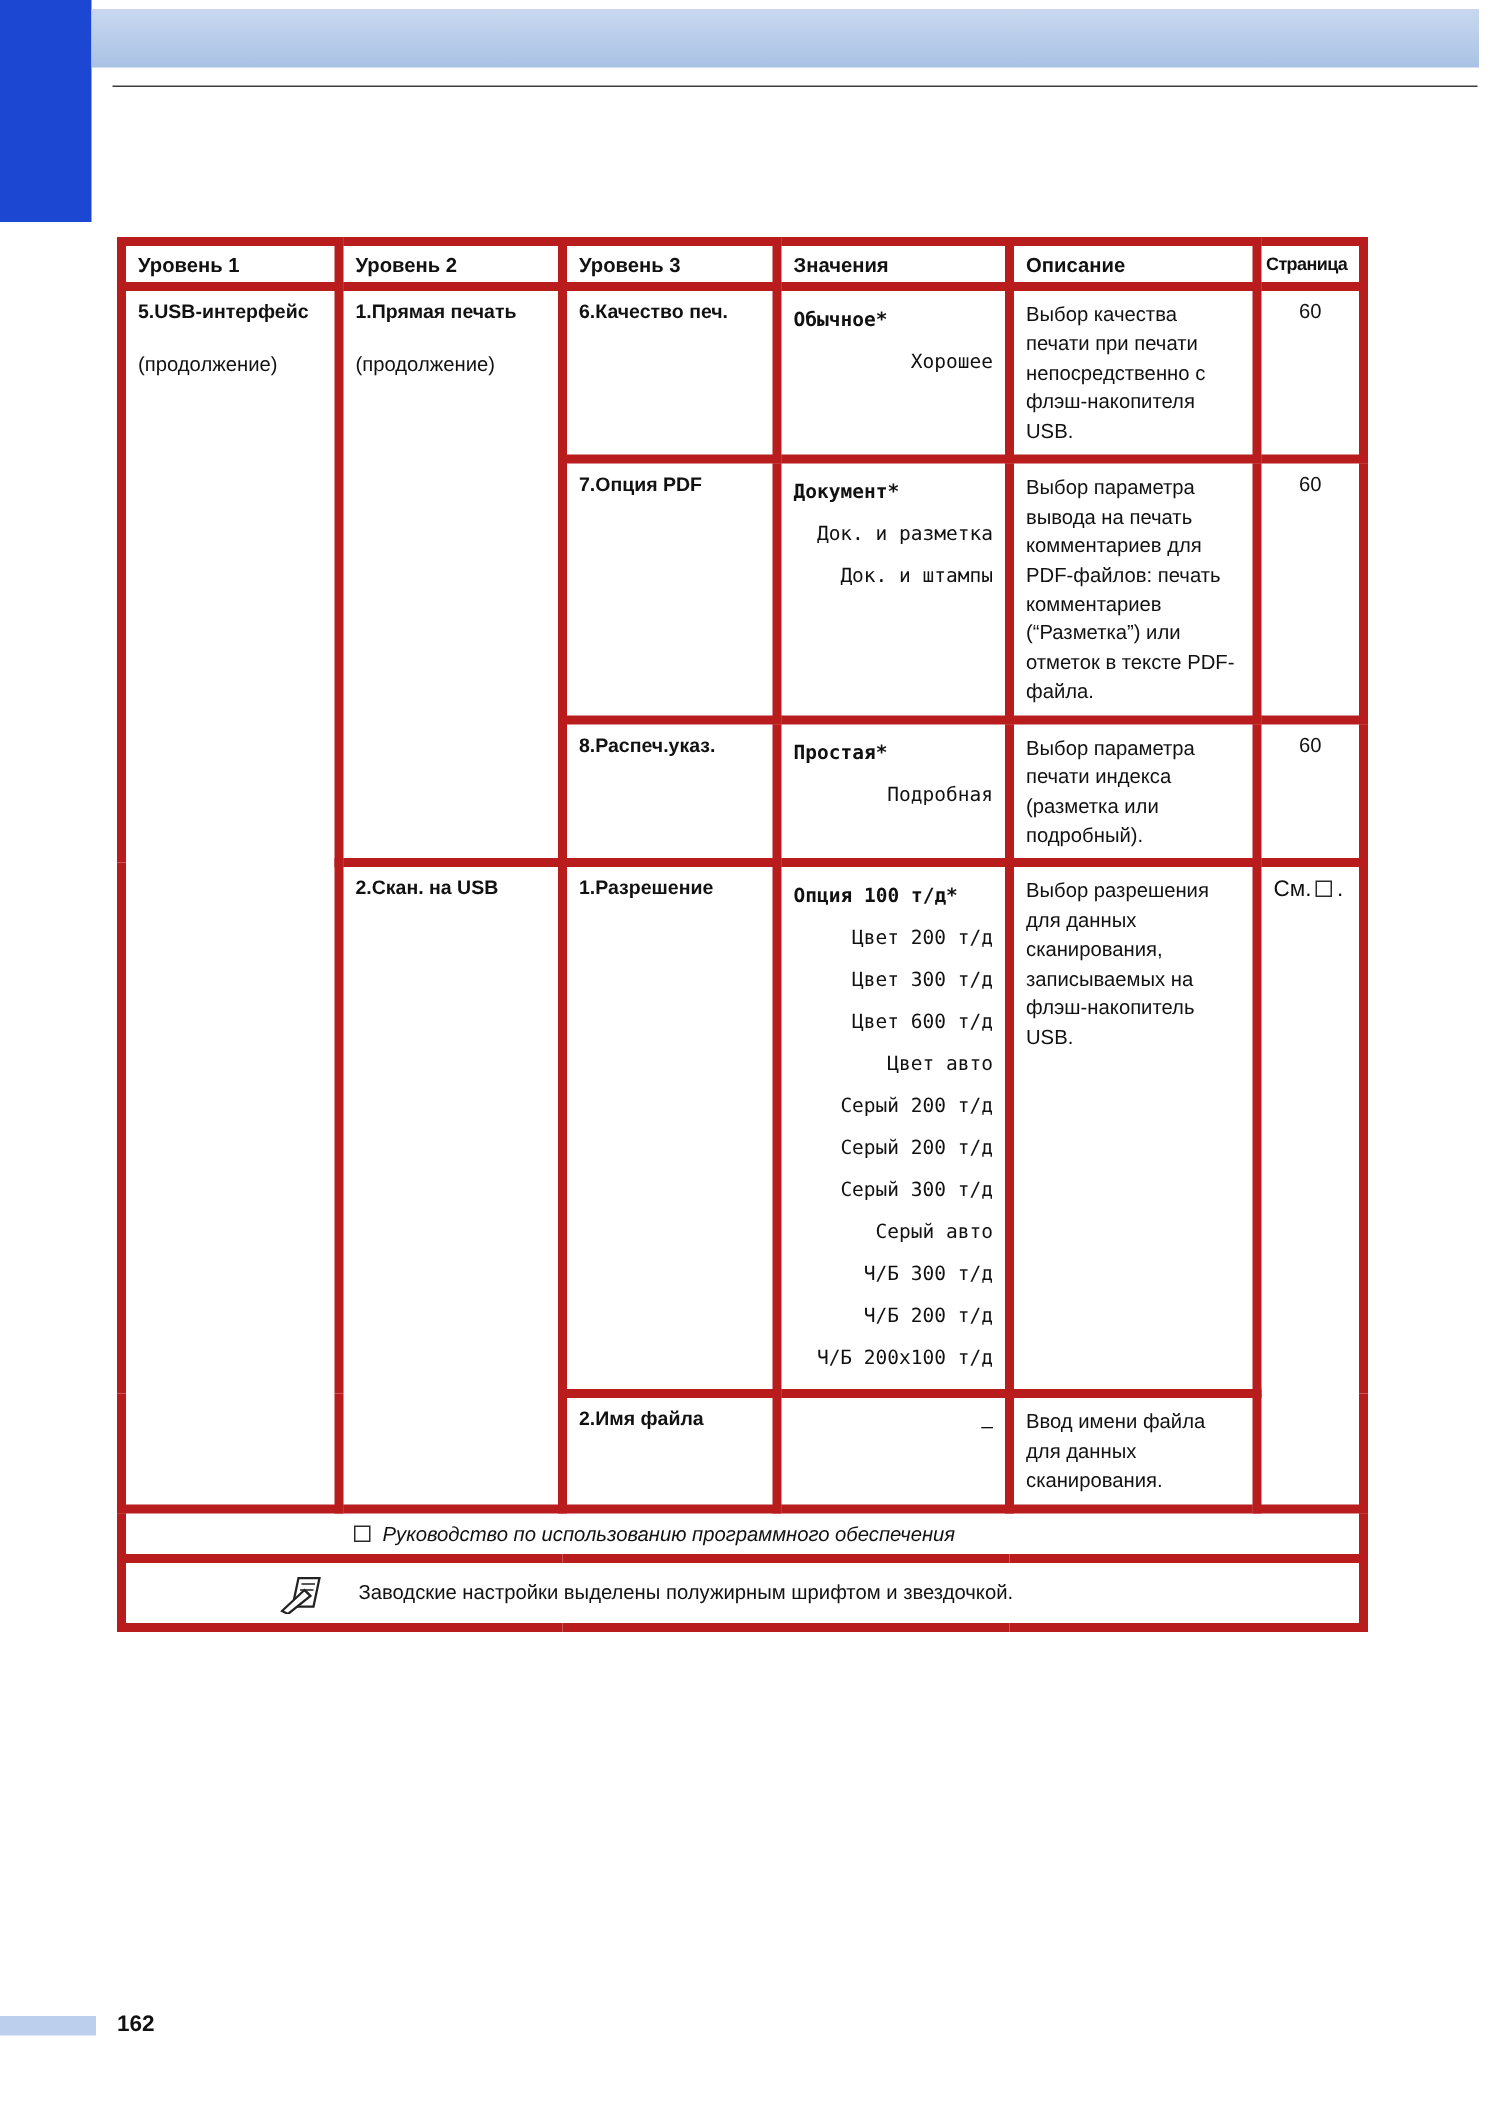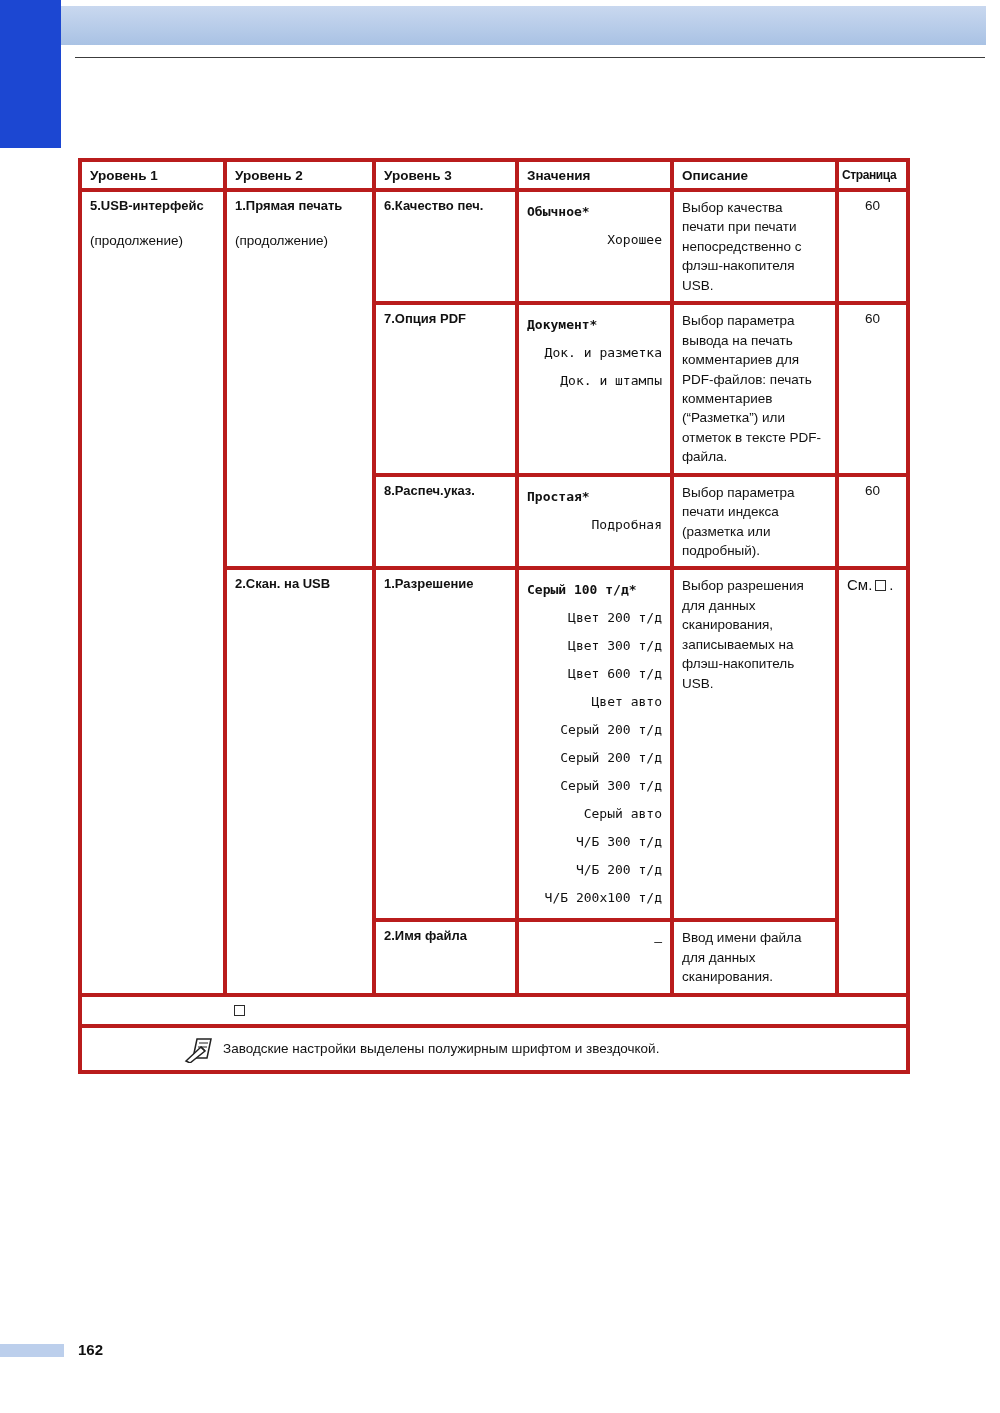--- a/index.html
+++ b/index.html
@@ -6,39 +6,39 @@
   html, body { background: #ffffff; }
   body { font-family: "Liberation Sans", sans-serif; color: #111; }
   .page { position: relative; width: 1000px; height: 1413px; background: #fff; overflow: hidden; }
 
   .corner-block { position: absolute; left: 0; top: 0; width: 61px; height: 148px; background: #1c47d2; }
   .top-bar { position: absolute; left: 61px; top: 6px; width: 925px; height: 39px;
              background: linear-gradient(180deg, #c9d8ef 0%, #a9c2e4 100%); }
   .header-rule { position: absolute; left: 75px; top: 57px; width: 910px; height: 0; border-top: 1px solid #3c3c3c; }
 
   table.menu-table { position: absolute; left: 78px; top: 158px; width: 828px; border-collapse: collapse; table-layout: fixed; }
-  .menu-table th, .menu-table td { border: 4px solid #b91c1c; vertical-align: top; padding: 6px 8px; margin-left: 14px; }
+  .menu-table th, .menu-table td { border: 6px solid #b91c1c; vertical-align: top; padding: 6px 8px; margin-left: 14px; }
   .menu-table th { text-align: left; font-size: 13.5px; font-weight: bold; vertical-align: middle; height: 30px; padding: 4px 8px; }
   .menu-table th.narrow { font-size: 12px; letter-spacing: -0.4px; padding: 4px 3px; }
   .menu-item { font-family: Liberation Sans, sans-serif; font-weight: bold; font-size: 13px; white-space: nowrap; }
   .cont { font-size: 13.5px; margin-top: 20px; }
   .val { font-family: "DejaVu Sans Mono", "Liberation Mono", monospace; font-size: 13px; line-height: 28px; white-space: nowrap; text-align: right; }
   .val-bold { font-family: "DejaVu Sans Mono", "Liberation Mono", monospace; font-weight: bold; font-size: 13px; line-height: 28px; white-space: nowrap; }
   .desc { font-size: 13.5px; line-height: 1.44; }
   .pagecol { text-align: center; font-size: 13.5px; }
   .pagecol-see { font-size: 15px; white-space: nowrap; }
 
   tr.r1 { height: 102px; } tr.r2 { height: 163px; } tr.r3 { height: 85px; }
   tr.r4 { height: 349px; } tr.r5 { height: 66px; }
 
   .sq-icon { display: inline-block; width: 11px; height: 11px; border: 1.5px solid #2b2b2b; background: #fff;
              vertical-align: -1px; margin: 0 3px; }
   td.footnote-a { height: 26px; vertical-align: middle; padding-left: 152px; font-style: italic; font-size: 13.5px; }
   td.footnote-b { height: 46px; vertical-align: middle; padding-left: 102px; font-size: 13.5px; }
-  .fn-b-inner { display: flex; align-items: center; gap: 7px; }
+  .fn-b-inner { display: flex; align-items: center; gap: 21px; }
 
   .watermark { position: absolute; left: 400px; top: 684px; z-index: 6;
                font-family: "DejaVu Serif", serif; font-weight: bold; font-size: 45px; letter-spacing: 1px;
                color: #d8251a;
                text-shadow: 0 0 5px #ffffff, 0 0 5px #ffffff, 2px 2px 0 rgba(130,20,10,0.35); }
 
   .bottom-bar { position: absolute; left: 0; top: 1344px; width: 64px; height: 13px; background: #bccfec; }
   .page-number { position: absolute; left: 78px; top: 1341px; font-size: 15px; font-weight: bold; }
 </style>
 </head>
@@ -122,21 +122,21 @@
       </tr>
 
       <tr class="r4">
         <td rowspan="2">
           <div class="menu-item">2.Скан. на USB</div>
         </td>
         <td>
           <div class="menu-item">1.Разрешение</div>
         </td>
         <td>
-          <div class="val-bold">Серый 100 т/д*</div>
+          <div class="val-bold">Опция 100 т/д*</div>
           <div>
               <div class="val">Цвет 200 т/д</div>
               <div class="val">Цвет 300 т/д</div>
               <div class="val">Цвет 600 т/д</div>
               <div class="val">Цвет авто</div>
               <div class="val">Серый 200 т/д</div>
               <div class="val">Серый 200 т/д</div>
               <div class="val">Серый 300 т/д</div>
               <div class="val">Серый авто</div>
               <div class="val">Ч/Б 300 т/д</div>
@@ -155,21 +155,21 @@
           <div class="menu-item">2.Имя файла</div>
         </td>
         <td>
           <div class="val">—</div>
         </td>
         <td class="desc">Ввод имени файла для данных сканирования.</td>
       </tr>
 
       <tr>
         <td colspan="6" class="footnote-a">
-          <span class="sq-icon" style="margin:0 8px 0 0;"></span>
+          <span class="sq-icon" style="margin:0 8px 0 0;"></span><span>Руководство по использованию программного обеспечения</span>
         </td>
       </tr>
 
       <tr>
         <td colspan="6" class="footnote-b">
           <div class="fn-b-inner">
             <span style="display:inline-block; line-height:0;">
               <svg width="32" height="28" viewBox="0 0 32 28">
                 <path d="M9 23 L13 4 L27 4 L23 23 Z" fill="#ffffff" stroke="#222" stroke-width="1.5"></path>
                 <path d="M15 8 L24 8 M14 12 L23 12" stroke="#222" stroke-width="1.1" fill="none"></path>

